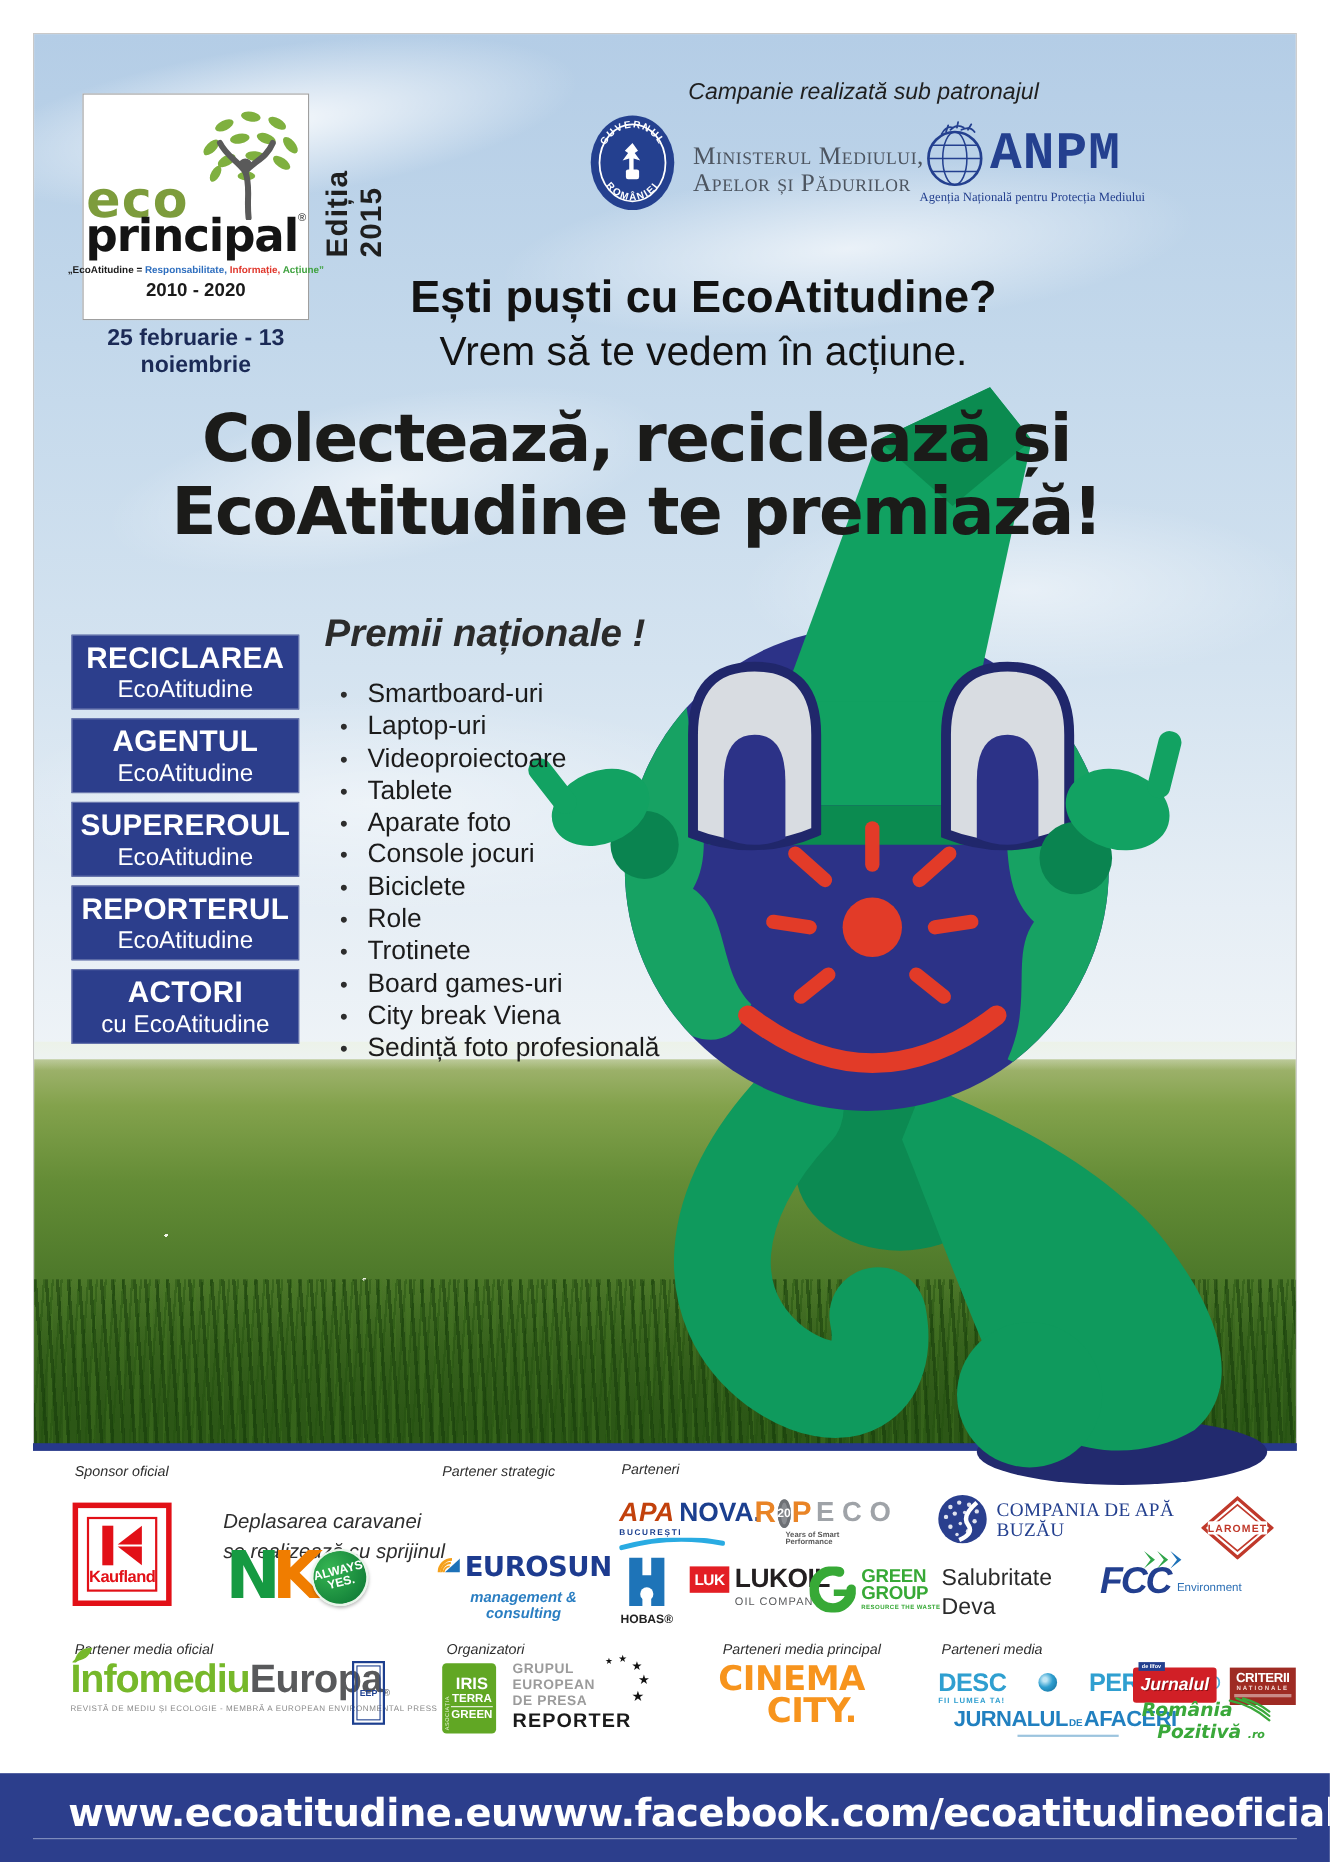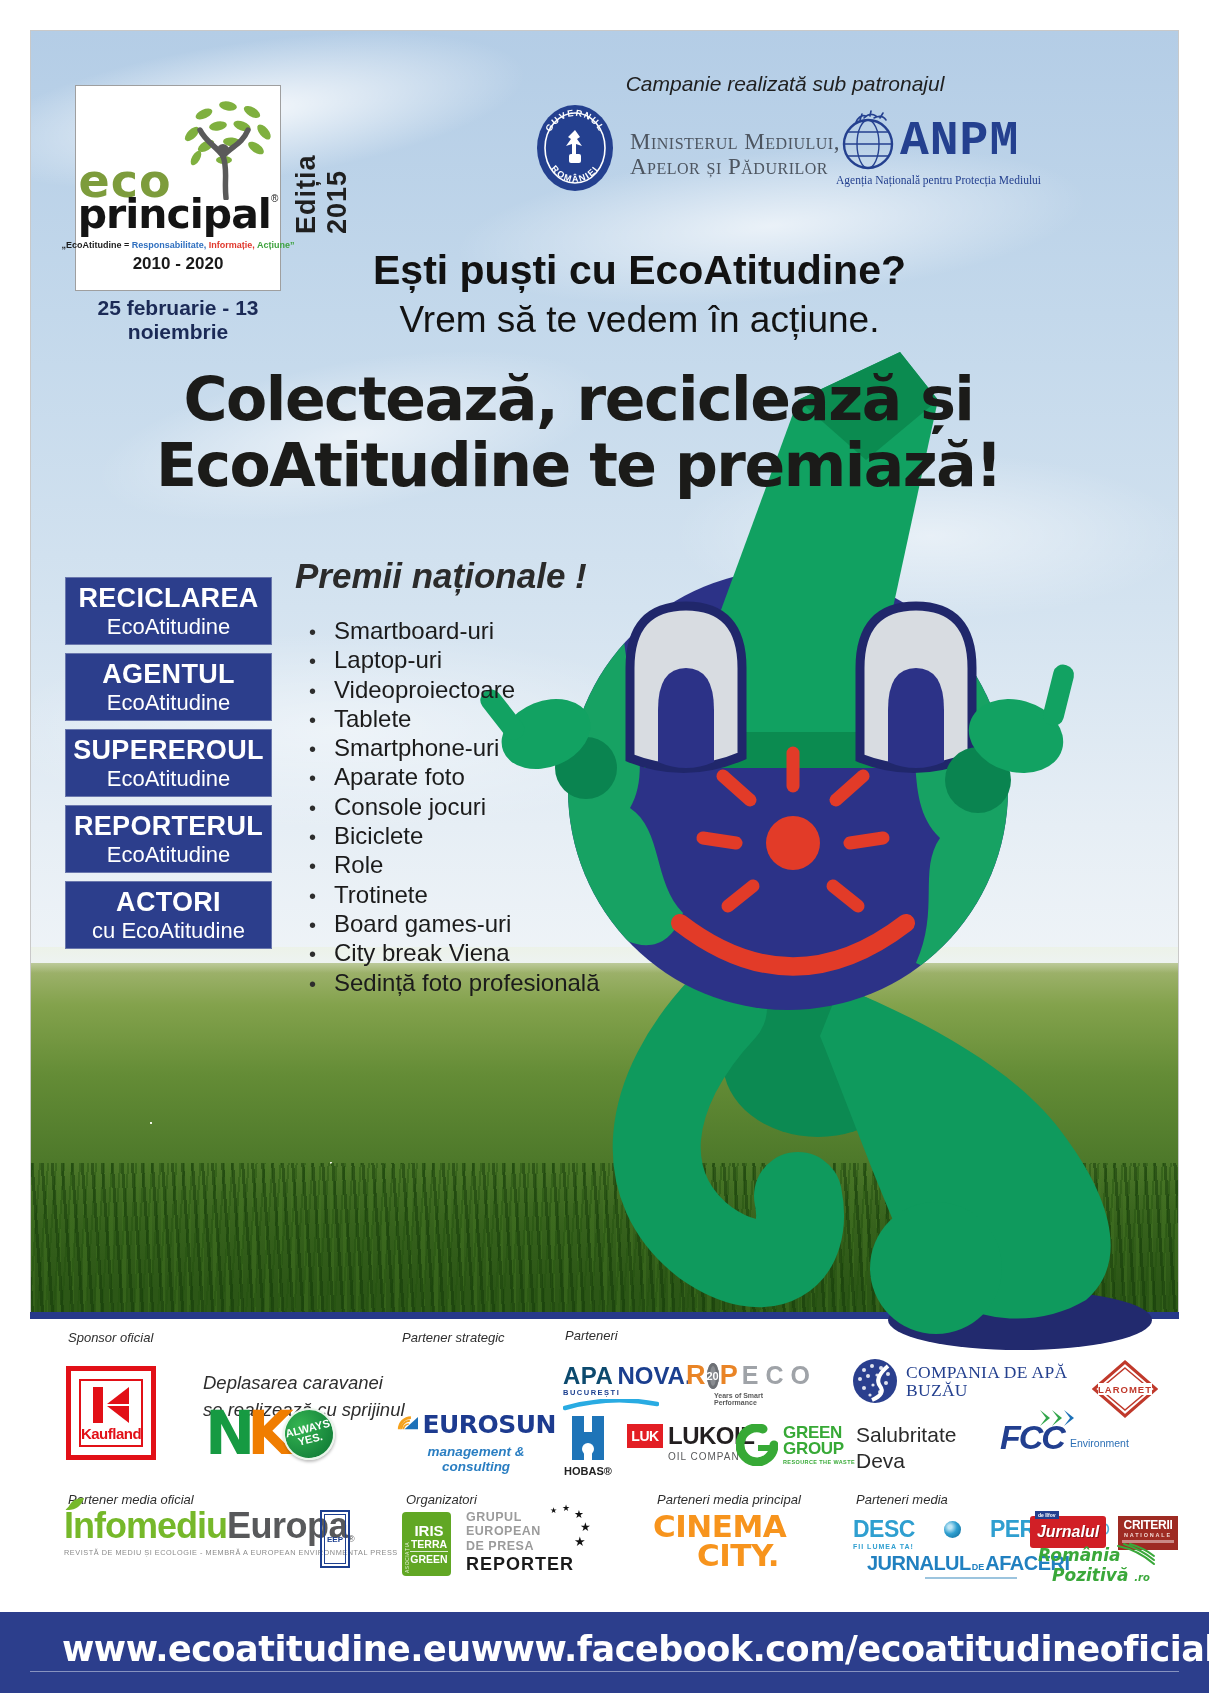--- a/index.html
+++ b/index.html
@@ -130,21 +130,21 @@
 
   
   .eurosun { left:396px; top:1404px; width:160px; }
   .es-row { display:flex; align-items:center; }
   .es-name { font-size:25px; font-weight:900; color:#1d3b8f; letter-spacing:-.5px; margin-left:4px; font-family:"DejaVu Sans",sans-serif;}
   .es-sub { font-size:13.5px; font-style:italic; font-weight:700; color:#2a7ec2; margin-top:0; text-align:center; }
 
   
   .apanova { left:563px; top:1362px; width:110px; }
   .an-row { display:flex; align-items:baseline; }
-  .an-apa { font-size:24px; font-weight:700; color:#0c4a6e; letter-spacing:.5px; }
+  .an-apa { font-size:24px; font-weight:700; color:#c2410c; letter-spacing:.5px;font-style:italic; }
   .an-nova { font-size:24px; font-weight:900; color:#1b3f8f; margin-left:4px; }
   .an-city { font-size:7.5px; font-weight:700; color:#1b3f8f; letter-spacing:1.5px; margin-top:-2px; }
 
   
   .ropeco { left:686px; top:1360px; width:120px; }
   .rp-row { display:flex; align-items:center; }
   .rp-o { width:26px; height:26px; border-radius:50%; background:#8a8d92; display:flex; align-items:center; justify-content:center; margin:0 1px;
      box-shadow:inset 0 0 0 3px #6d7075; }
   .rp-o span { color:#fff; font-size:11px; font-weight:800; }
   .rp-ltr { font-size:27px; font-weight:900; color:#e98426; }
@@ -395,23 +395,20 @@
   <li>
       <span>Laptop-uri</span>
     </li>
   <li>
       <span>Videoproiectoare</span>
     </li>
   <li>
       <span>Tablete</span>
     </li>
   <li>
-      <span>Smartphone-uri</span>
-    </li>
-  <li>
       <span>Aparate foto</span>
     </li>
   <li>
       <span>Console jocuri</span>
     </li>
   <li>
       <span>Biciclete</span>
     </li>
   <li>
       <span>Role</span>

